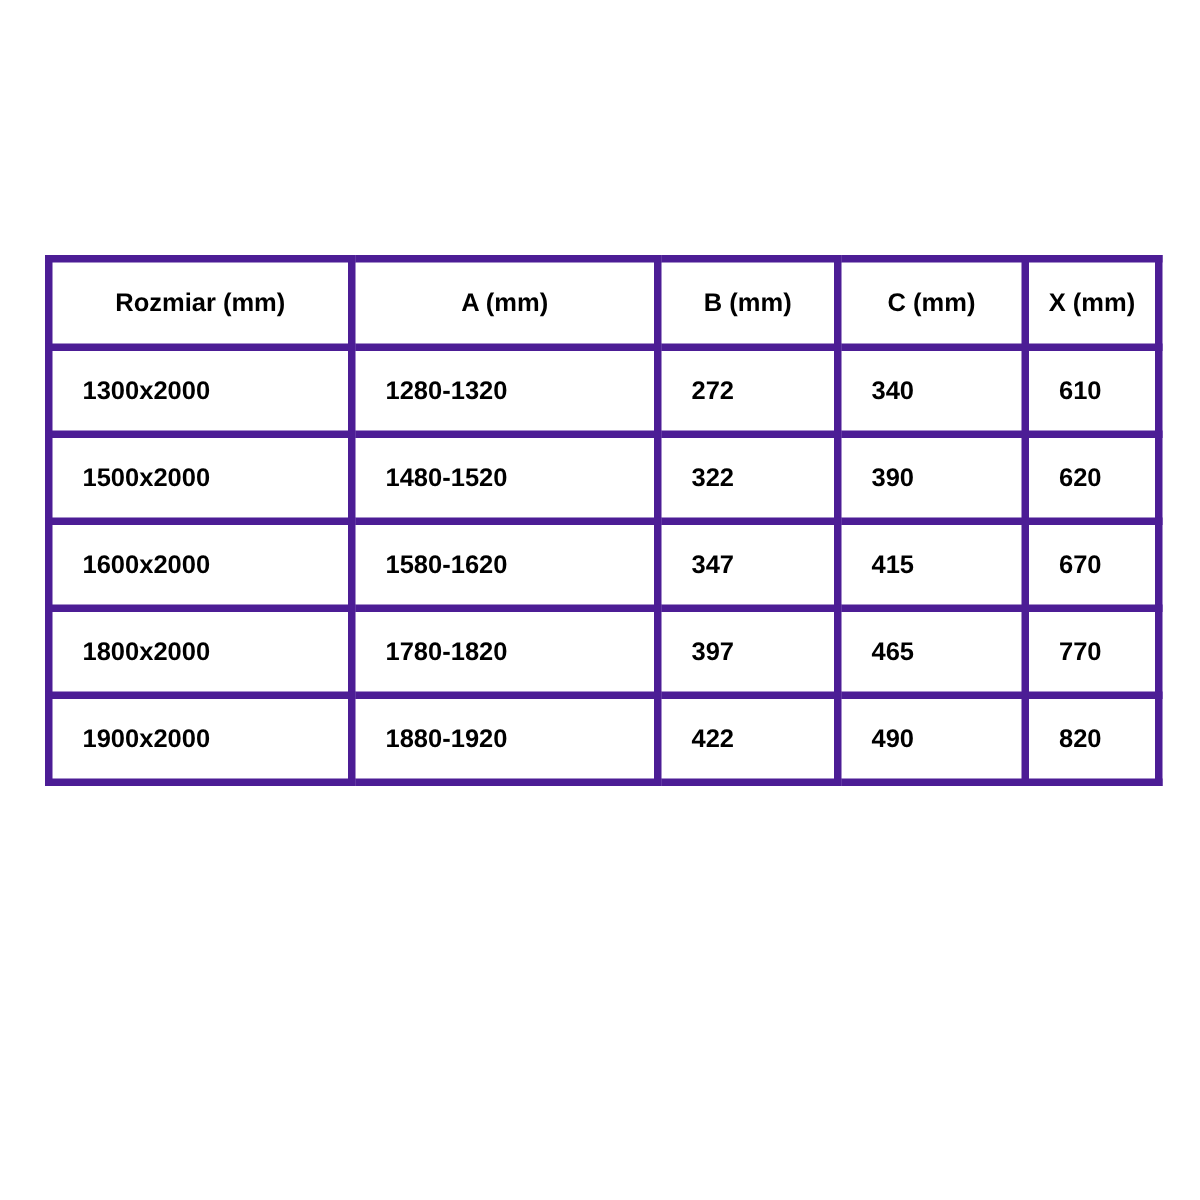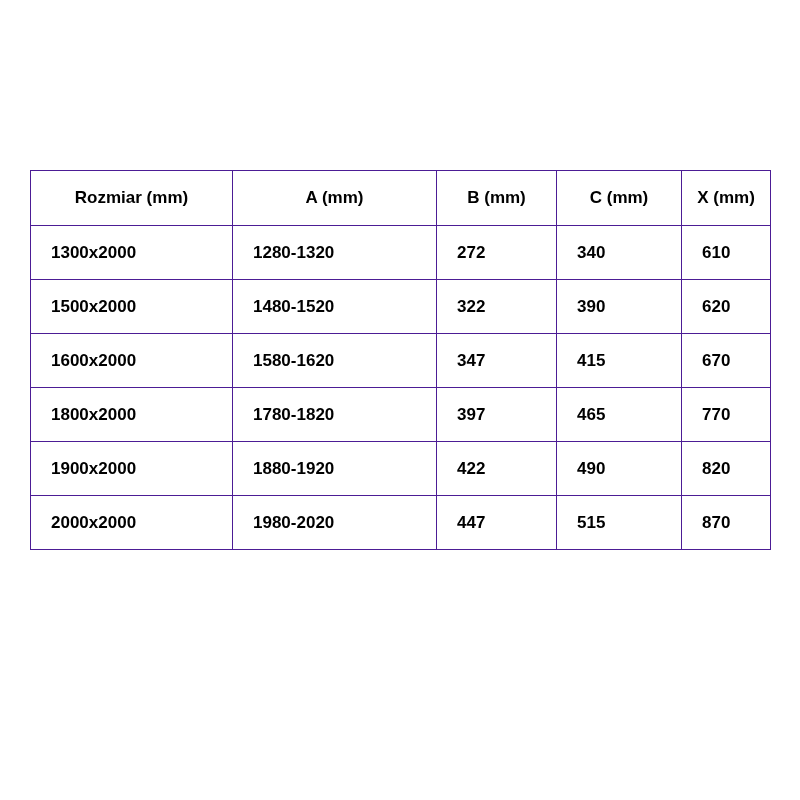--- a/index.html
+++ b/index.html
@@ -20,21 +20,21 @@
     top: 170px;
     width: 740px;
   }
   table.spec {
     border-collapse: collapse;
     width: 740px;
     table-layout: fixed;
   }
   table.spec th,
   table.spec td {
-    border: 1px solid #4c1d95;
+    border: 5px solid #4c1d95;
     vertical-align: middle;
     font-weight: bold;
     color: #000000;
     white-space: nowrap;
   }
   table.spec th {
     height: 52px;
     font-size: 17px;
   }
   table.spec td {
@@ -99,22 +99,15 @@
         <td>465</td>
         <td>770</td>
       </tr>
       <tr>
         <td>1900x2000</td>
         <td>1880-1920</td>
         <td>422</td>
         <td>490</td>
         <td>820</td>
       </tr>
-      <tr>
-        <td>2000x2000</td>
-        <td>1980-2020</td>
-        <td>447</td>
-        <td>515</td>
-        <td>870</td>
-      </tr>
     </tbody>
   </table>
 </div>
 
 </body></html>

